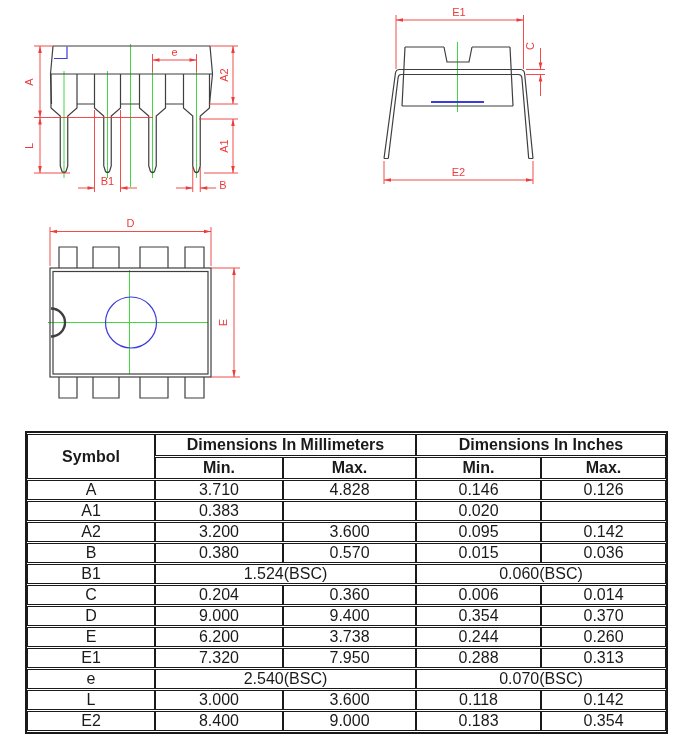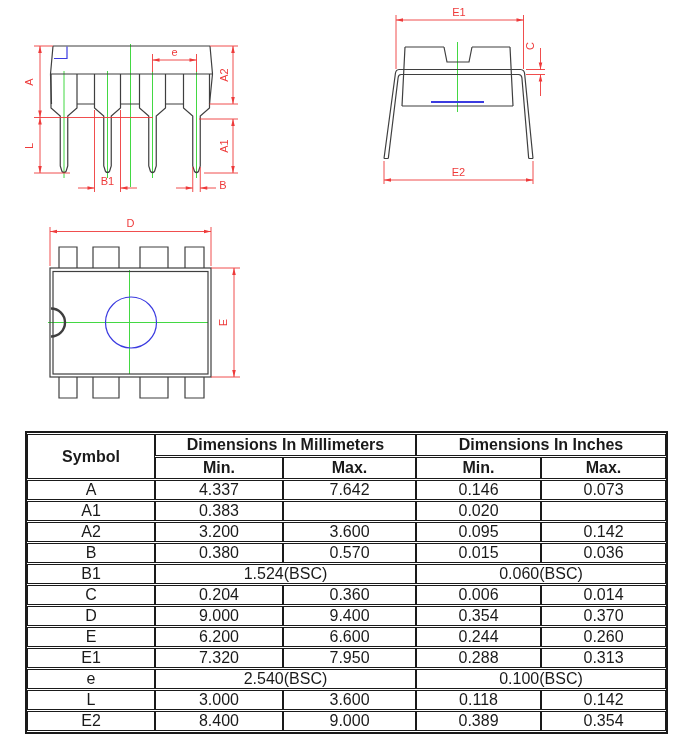--- a/index.html
+++ b/index.html
@@ -144,24 +144,24 @@
       <tr>
         <th>Min.</th>
         <th>Max.</th>
         <th>Min.</th>
         <th>Max.</th>
       </tr>
     </thead>
     <tbody>
         <tr>
           <td>A</td>
-          <td>4.337</td>
-          <td>7.642</td>
+          <td>3.710</td>
+          <td>4.828</td>
           <td>0.146</td>
-          <td>0.073</td>
+          <td>0.126</td>
         </tr>
         <tr>
           <td>A1</td>
           <td>0.383</td>
           <td></td>
           <td>0.020</td>
           <td></td>
         </tr>
         <tr>
           <td>A2</td>
@@ -192,46 +192,46 @@
         <tr>
           <td>D</td>
           <td>9.000</td>
           <td>9.400</td>
           <td>0.354</td>
           <td>0.370</td>
         </tr>
         <tr>
           <td>E</td>
           <td>6.200</td>
-          <td>6.600</td>
+          <td>3.738</td>
           <td>0.244</td>
           <td>0.260</td>
         </tr>
         <tr>
           <td>E1</td>
           <td>7.320</td>
           <td>7.950</td>
           <td>0.288</td>
           <td>0.313</td>
         </tr>
         <tr>
           <td>e</td>
           <td colspan="2">2.540(BSC)</td>
-          <td colspan="2">0.100(BSC)</td>
+          <td colspan="2">0.070(BSC)</td>
         </tr>
         <tr>
           <td>L</td>
           <td>3.000</td>
           <td>3.600</td>
           <td>0.118</td>
           <td>0.142</td>
         </tr>
         <tr>
           <td>E2</td>
           <td>8.400</td>
           <td>9.000</td>
-          <td>0.389</td>
+          <td>0.183</td>
           <td>0.354</td>
         </tr>
       </tbody>
   </table>
 
 </div>
 
 </body></html>

